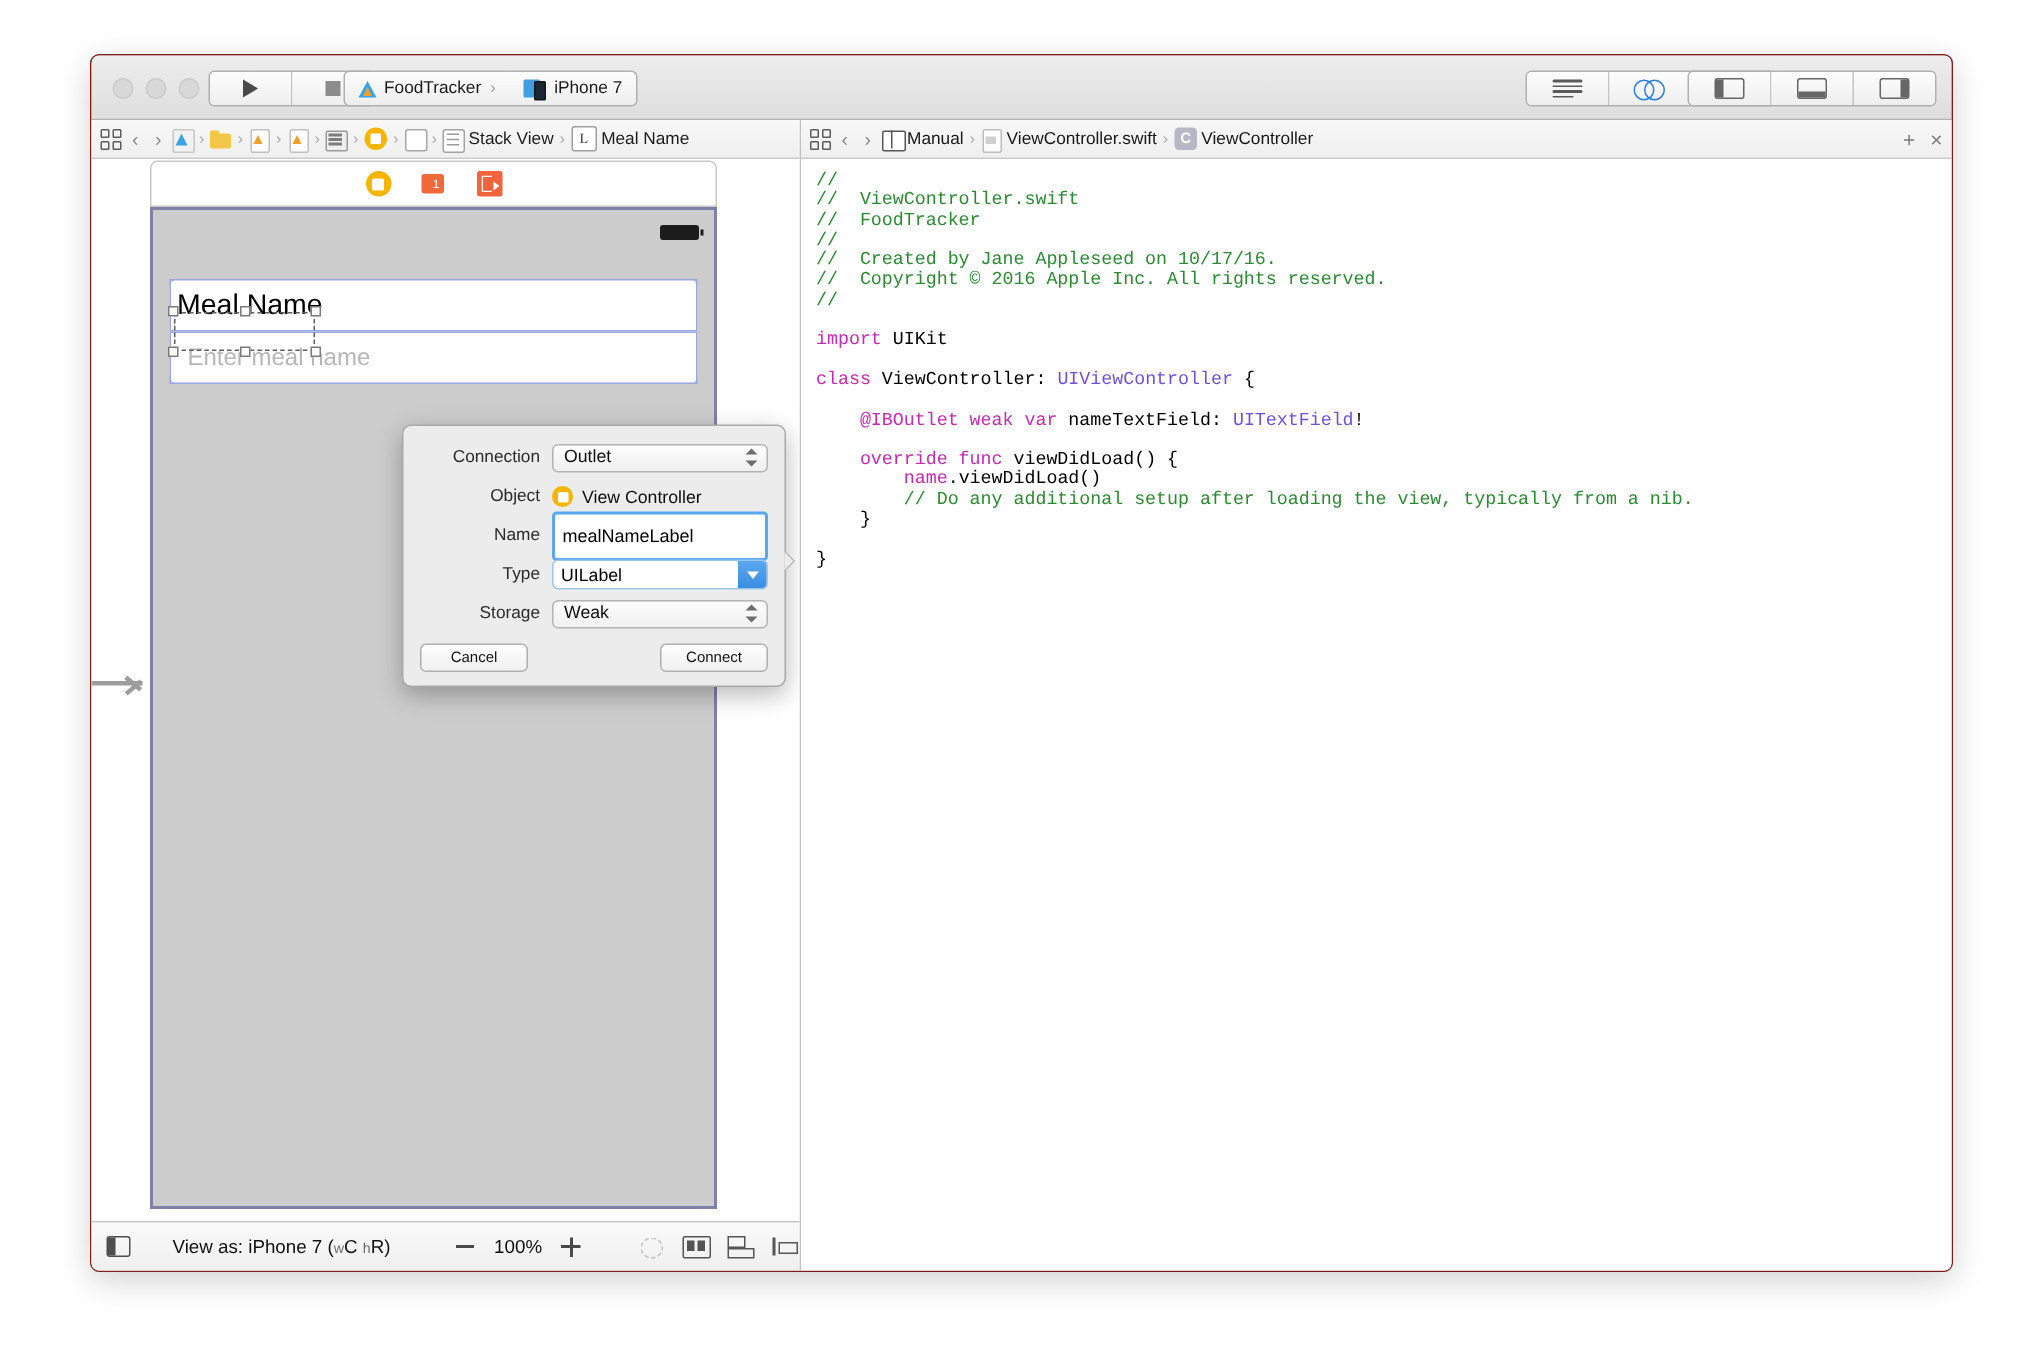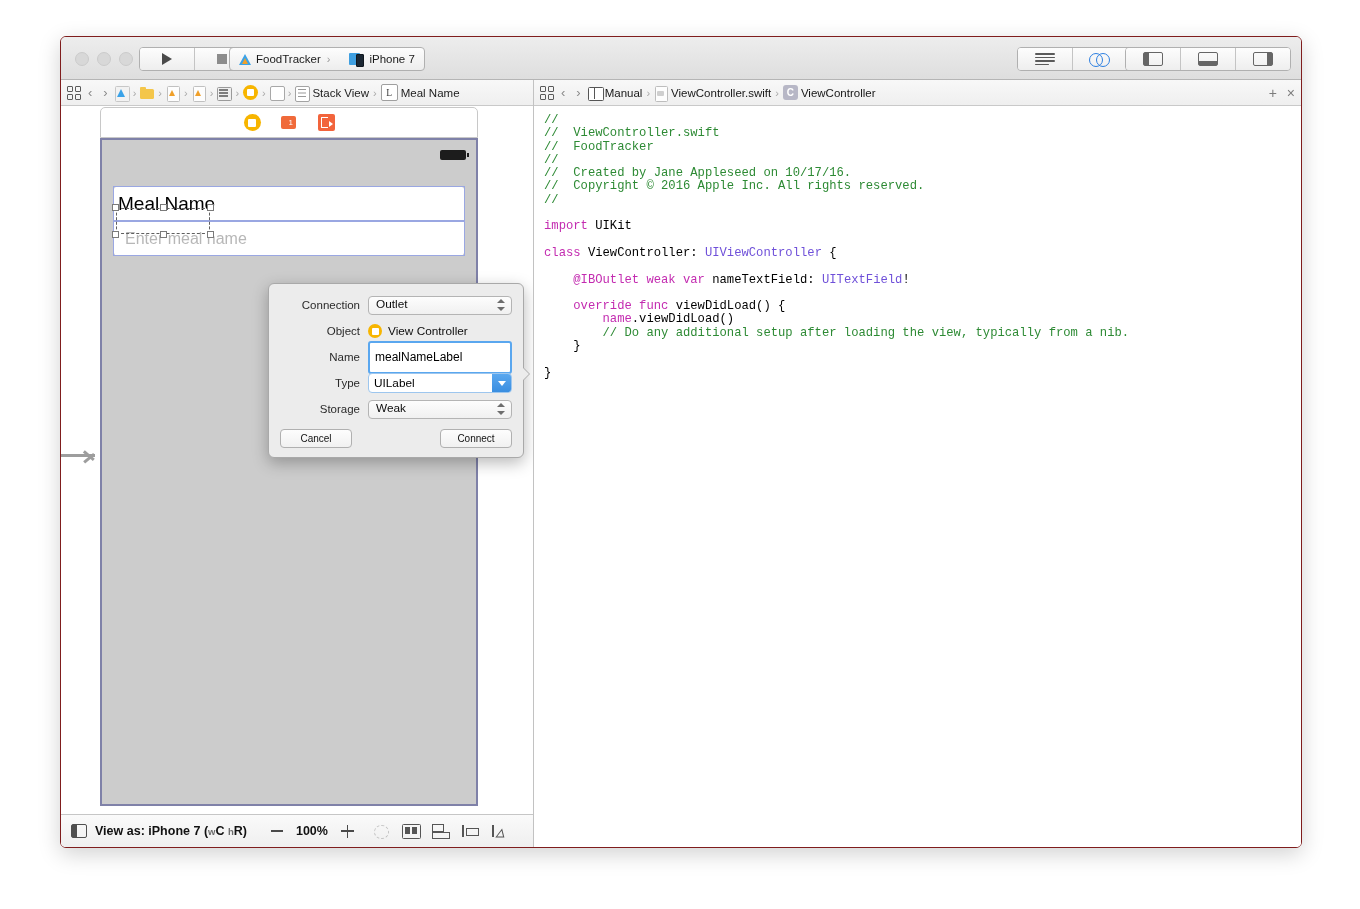--- a/index.html
+++ b/index.html
@@ -505,24 +505,23 @@
   .sel-wrap .h.br{right:-4px;bottom:-4px}
 
   
   .canvas-bar {
     height: 32px;
     background: linear-gradient(to bottom,#fafafa,#efefef);
     border-top: 1px solid #c6c6c6;
     display: flex;
     align-items: center;
     padding: 0 10px;
-    gap: 8px;
+    gap: 28px;
     font-size: 12px;
     color: #1d1d1d;
-    font-weight: bold;
   }
   .bar-toggle {
     width:16px;height:14px;border:1.4px solid #4f4f4f;border-radius:2px;
     position:relative;box-sizing:border-box;flex:none;
   }
   .bar-toggle::after{content:"";position:absolute;left:0;top:0;bottom:0;width:4.5px;background:#4f4f4f;}
   .viewas { font-size:12.5px; color:#111; white-space:nowrap;}
   .viewas .sub{font-size:9.5px; color:#6b6b6b;}
   .zoom-ctl{display:flex;align-items:center;gap:13px;margin-left:16px;color:#3c3c3c;}
   .zoom-minus{width:12px;height:1.6px;background:#4a4a4a;}

